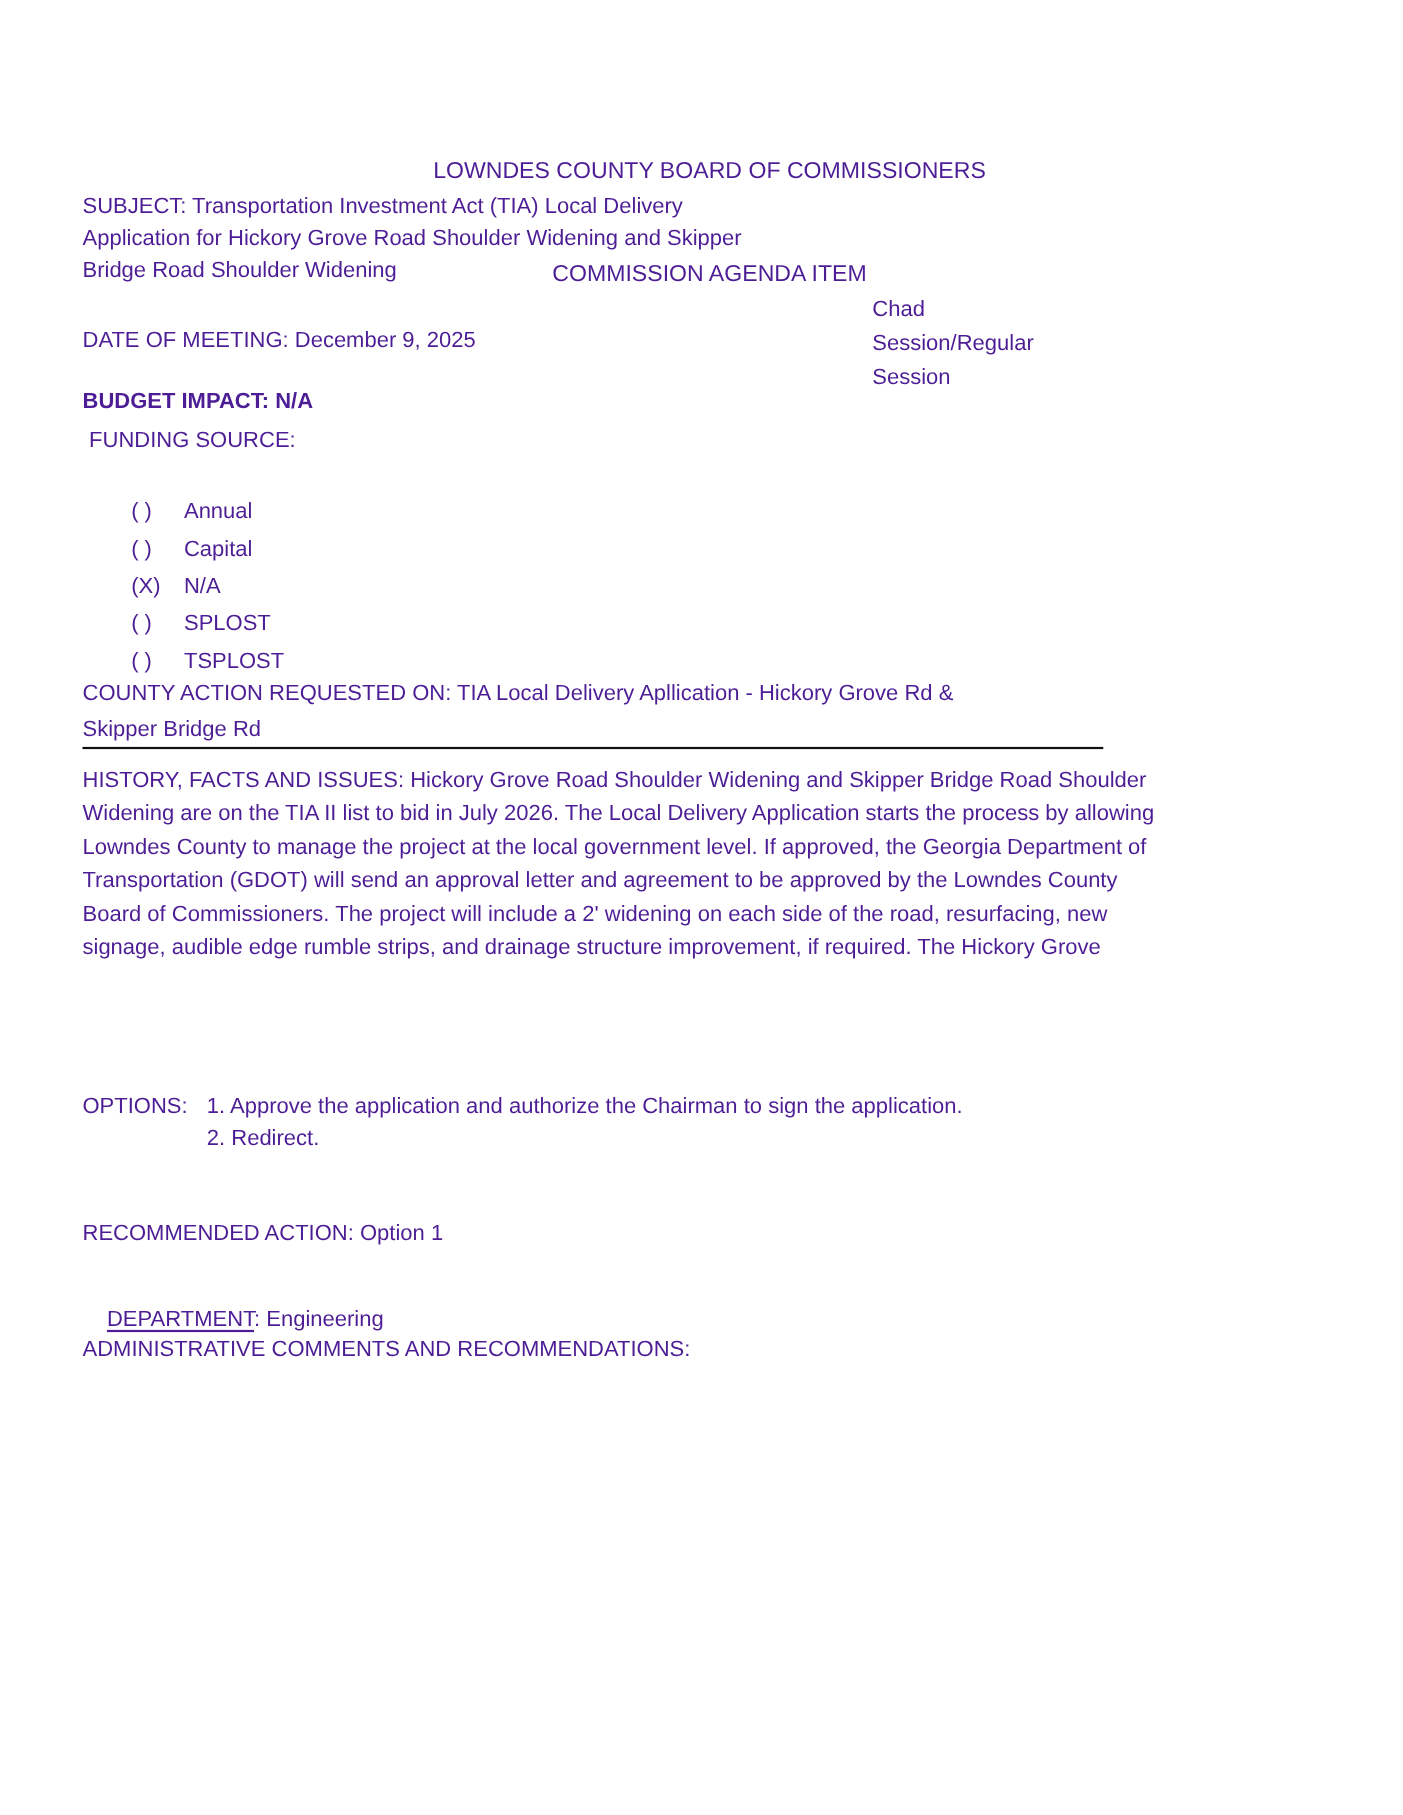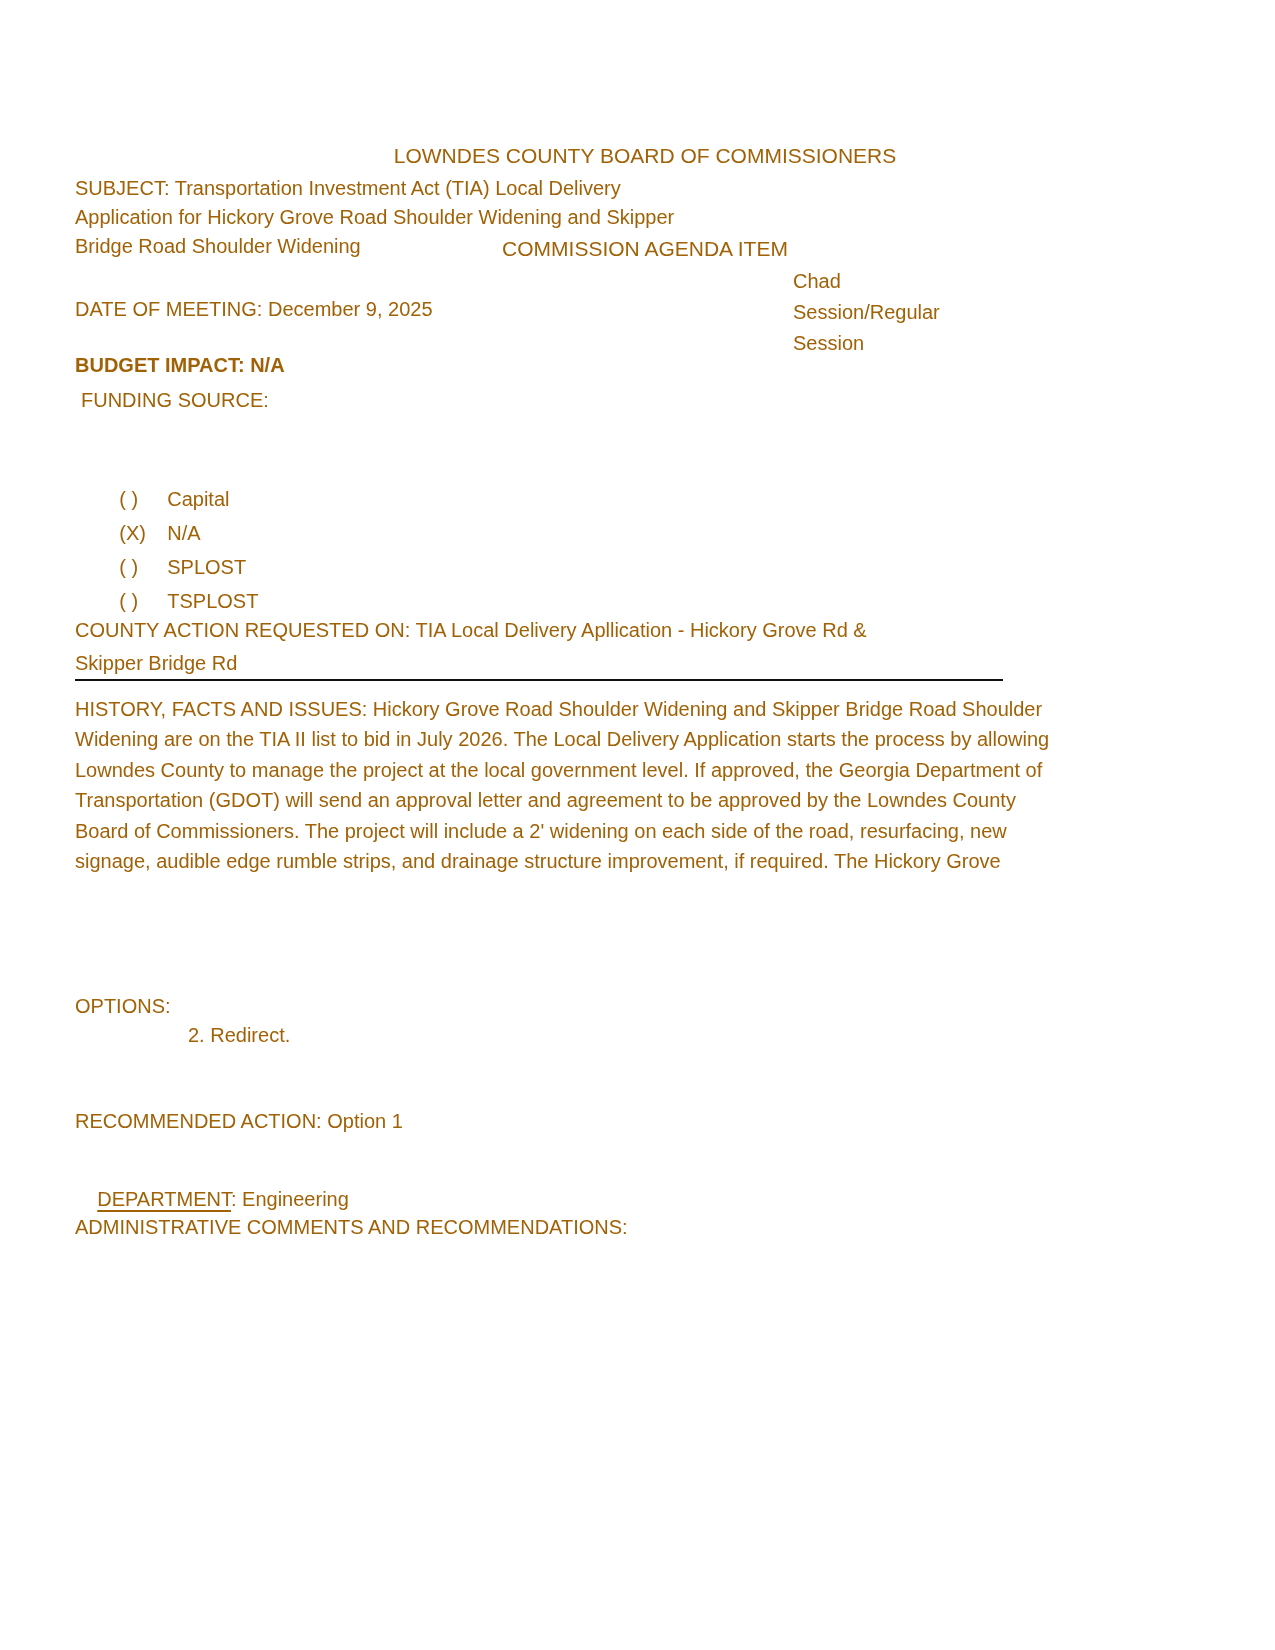--- a/index.html
+++ b/index.html
@@ -1,21 +1,21 @@
 <!DOCTYPE html>
 <html><head>
 <meta charset="utf-8">
 <style>
   html, body { margin: 0; padding: 0; background: #ffffff; }
   .page {
     position: relative;
     width: 1119px;
     height: 1650px;
     background: #ffffff;
-    color: #a16207;
+    color: #4c1d95;
     font-family: "Liberation Sans", sans-serif;
     font-size: 20px;
     overflow: hidden;
   }
   .abs { position: absolute; }
   .doc-title {
     left: 75px; top: 78px; width: 1140px;
     text-align: center;
     font-size: 21px;
     line-height: 31px;
@@ -62,20 +62,23 @@
     <div class="one-line">Session/Regular</div>
     <div class="one-line">Session</div>
   </div>
 
   <div class="abs meeting-date one-line">DATE OF MEETING: December 9, 2025</div>
 
   <div class="abs budget one-line">BUDGET IMPACT: N/A</div>
 
   <div class="abs funding-label one-line">FUNDING SOURCE:</div>
 
+  <div class="abs fund-row" style="top:420px">
+    <span class="mark">( )</span><span>Annual</span>
+  </div>
   <div class="abs fund-row" style="top:454px">
     <span class="mark">( )</span><span>Capital</span>
   </div>
   <div class="abs fund-row" style="top:488px">
     <span class="mark">(X)</span><span>N/A</span>
   </div>
   <div class="abs fund-row" style="top:522px">
     <span class="mark">( )</span><span>SPLOST</span>
   </div>
   <div class="abs fund-row" style="top:556px">
@@ -91,20 +94,21 @@
   <div class="abs history">
     <div class="one-line">HISTORY, FACTS AND ISSUES: Hickory Grove Road Shoulder Widening and Skipper Bridge Road Shoulder</div>
     <div class="one-line">Widening are on the TIA II list to bid in July 2026. The Local Delivery Application starts the process by allowing</div>
     <div class="one-line">Lowndes County to manage the project at the local government level. If approved, the Georgia Department of</div>
     <div class="one-line">Transportation (GDOT) will send an approval letter and agreement to be approved by the Lowndes County</div>
     <div class="one-line">Board of Commissioners. The project will include a 2' widening on each side of the road, resurfacing, new</div>
     <div class="one-line">signage, audible edge rumble strips, and drainage structure improvement, if required. The Hickory Grove</div>
   </div>
 
   <div class="abs options-label one-line">OPTIONS:</div>
+  <div class="abs option-1 one-line">1. Approve the application and authorize the Chairman to sign the application.</div>
   <div class="abs option-2 one-line">2. Redirect.</div>
 
   <div class="abs recommended one-line">RECOMMENDED ACTION: Option 1</div>
 
   <div class="abs dept-left one-line">
     <span class="underlined">DEPARTMENT</span><span>: Engineering</span>
   </div>
 
   <div class="abs admin one-line">ADMINISTRATIVE COMMENTS AND RECOMMENDATIONS:</div>
 

